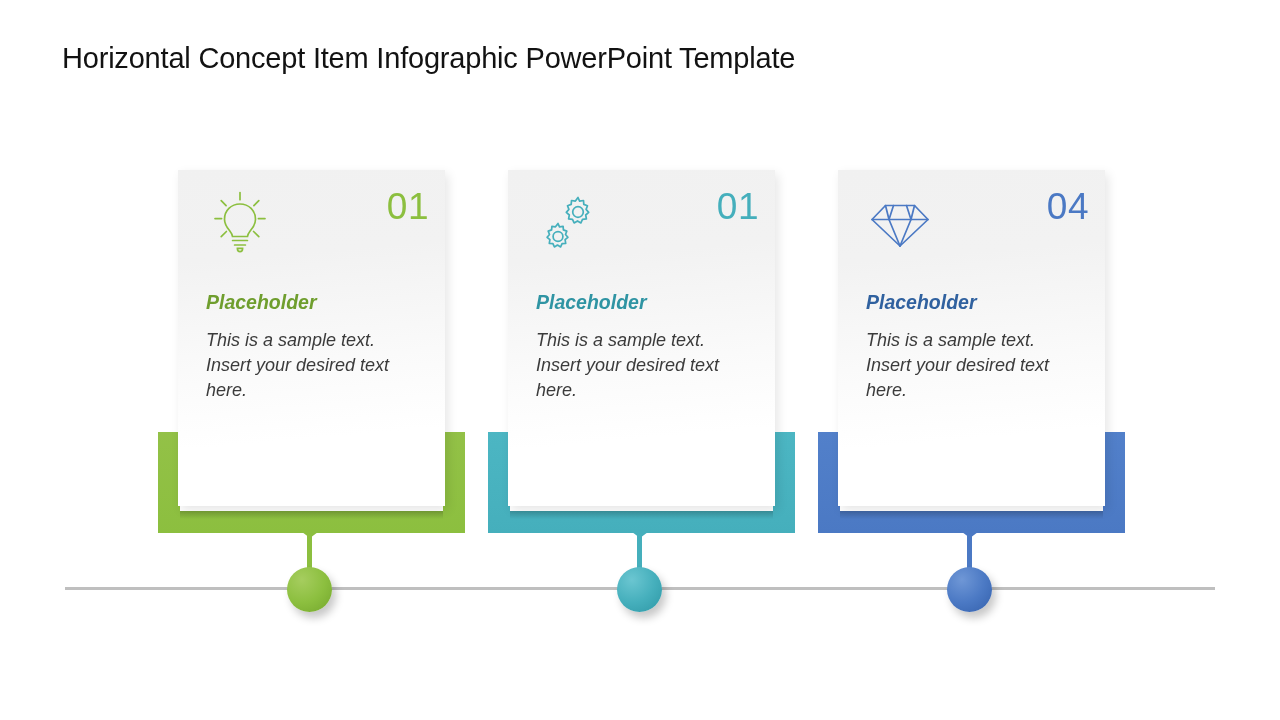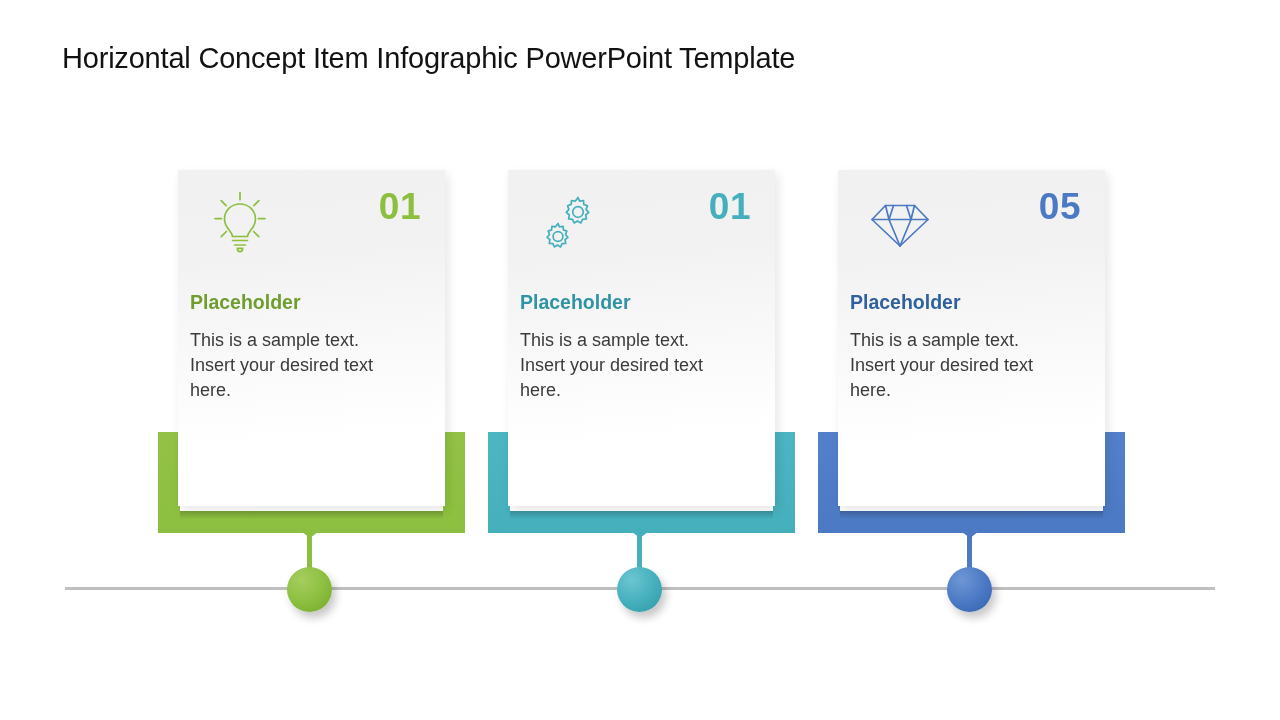--- a/index.html
+++ b/index.html
@@ -77,31 +77,32 @@
   }
   .icon-wrap{
     position:absolute;
     left:26px; top:20px;
     width:72px;height:66px;
   }
   .icon-wrap svg{display:block;width:100%;height:100%;}
 
   .num{
     position:absolute;
-    right:24px; top:18px;
+    right:16px; top:18px;
     font-size:37px;
-    font-weight:bold;
+    font-weight:normal;
     letter-spacing:0.5px;
     line-height:1;
   }
 
   .card-body{
     position:absolute;
-    left:12px; top:122px;
+    left:28px; top:122px;
     width:215px;
+    font-style:italic;
   }
   .ph{
     font-size:19.5px;
     font-weight:bold;
     margin:0 0 15px 0;
     line-height:1.1;
   }
   .desc{
     font-size:18px;
     color:#3b3b3b;
@@ -234,21 +235,21 @@
         <span class="icon-wrap">
           <svg viewBox="0 0 72 66" xmlns="http://www.w3.org/2000/svg" fill="none" stroke="#4B79C4" stroke-width="1.7" stroke-linejoin="round" stroke-linecap="round">
             <path d="M21.5 15.5h29L64 29.5 36 56 8 29.5 21.5 15.5Z"></path>
             <path d="M8 29.5h56"></path>
             <path d="M21.5 15.5 25 29.5 36 56"></path>
             <path d="M50.5 15.5 47 29.5 36 56"></path>
             <path d="M29.5 15.5 25 29.5"></path>
             <path d="M42.5 15.5 47 29.5"></path>
           </svg>
         </span>
-        <span class="num" style="color:#4B79C4;">05</span>
+        <span class="num" style="color:#4B79C4;">04</span>
       </div>
       <div class="card-body">
         <p class="ph" style="color:#30619f;">Placeholder</p>
         <p class="desc">This is a sample text.
 Insert your desired text here.</p>
       </div>
     </div>
   </div>
 
 </div>

